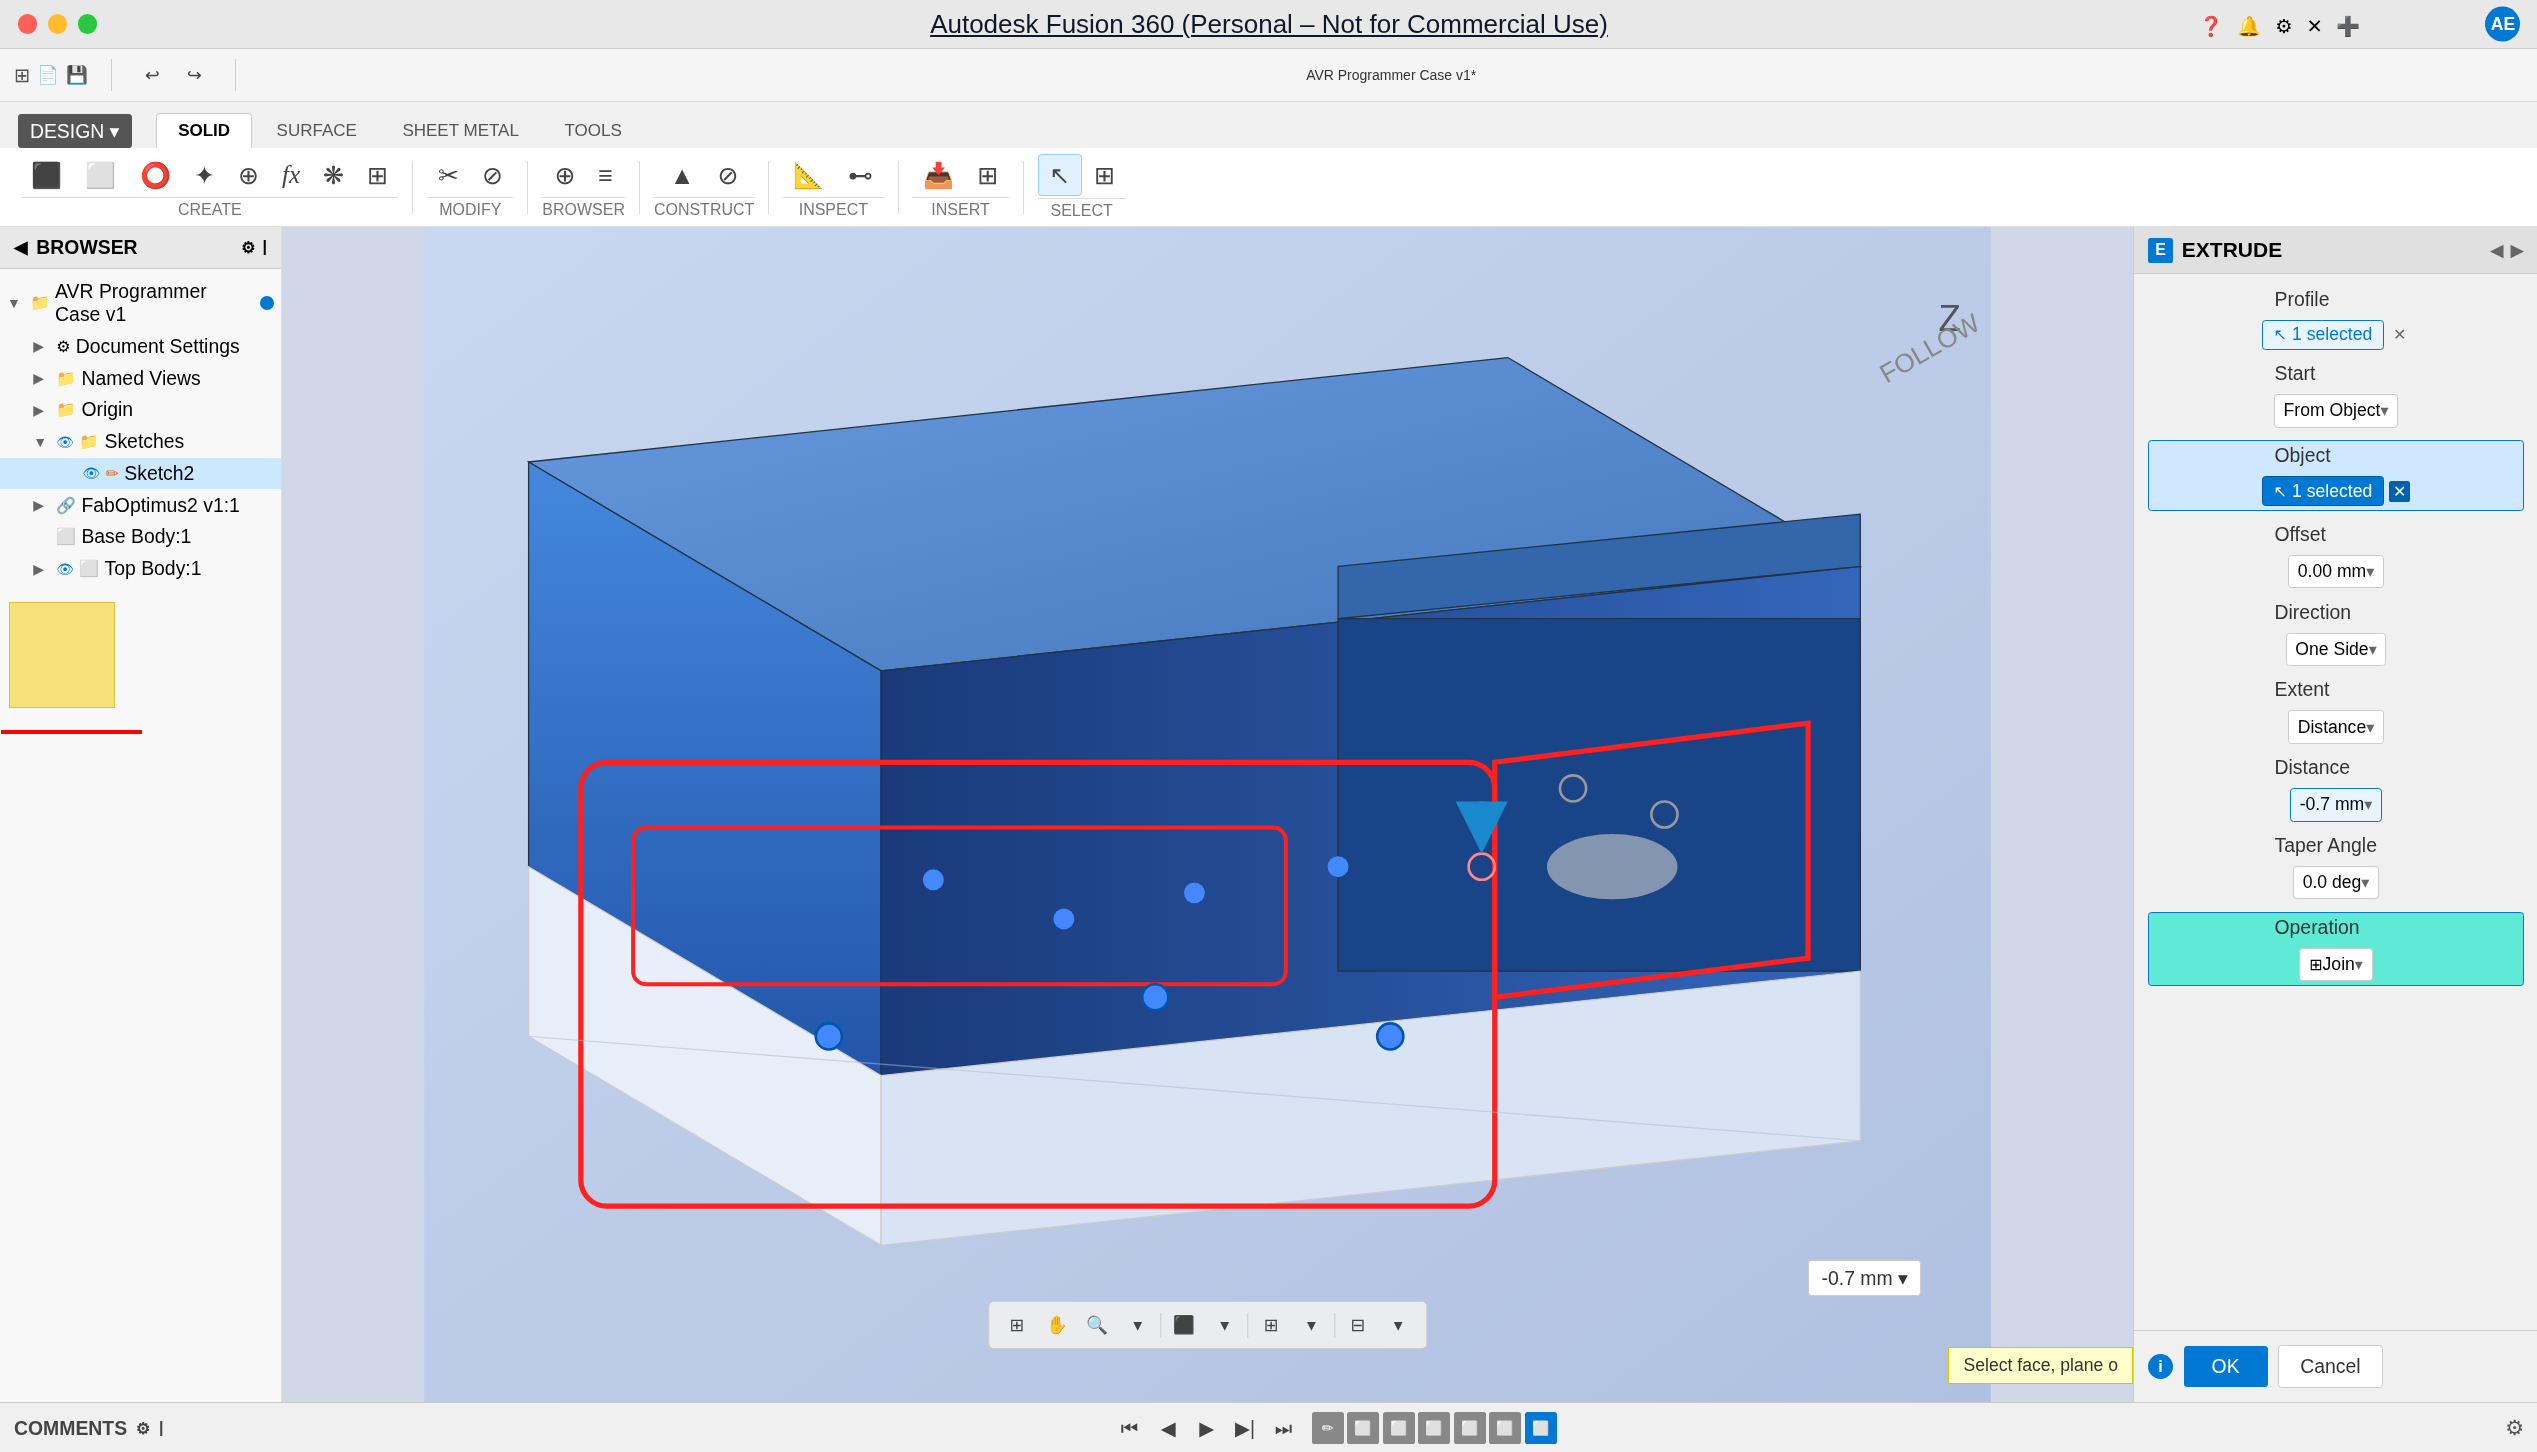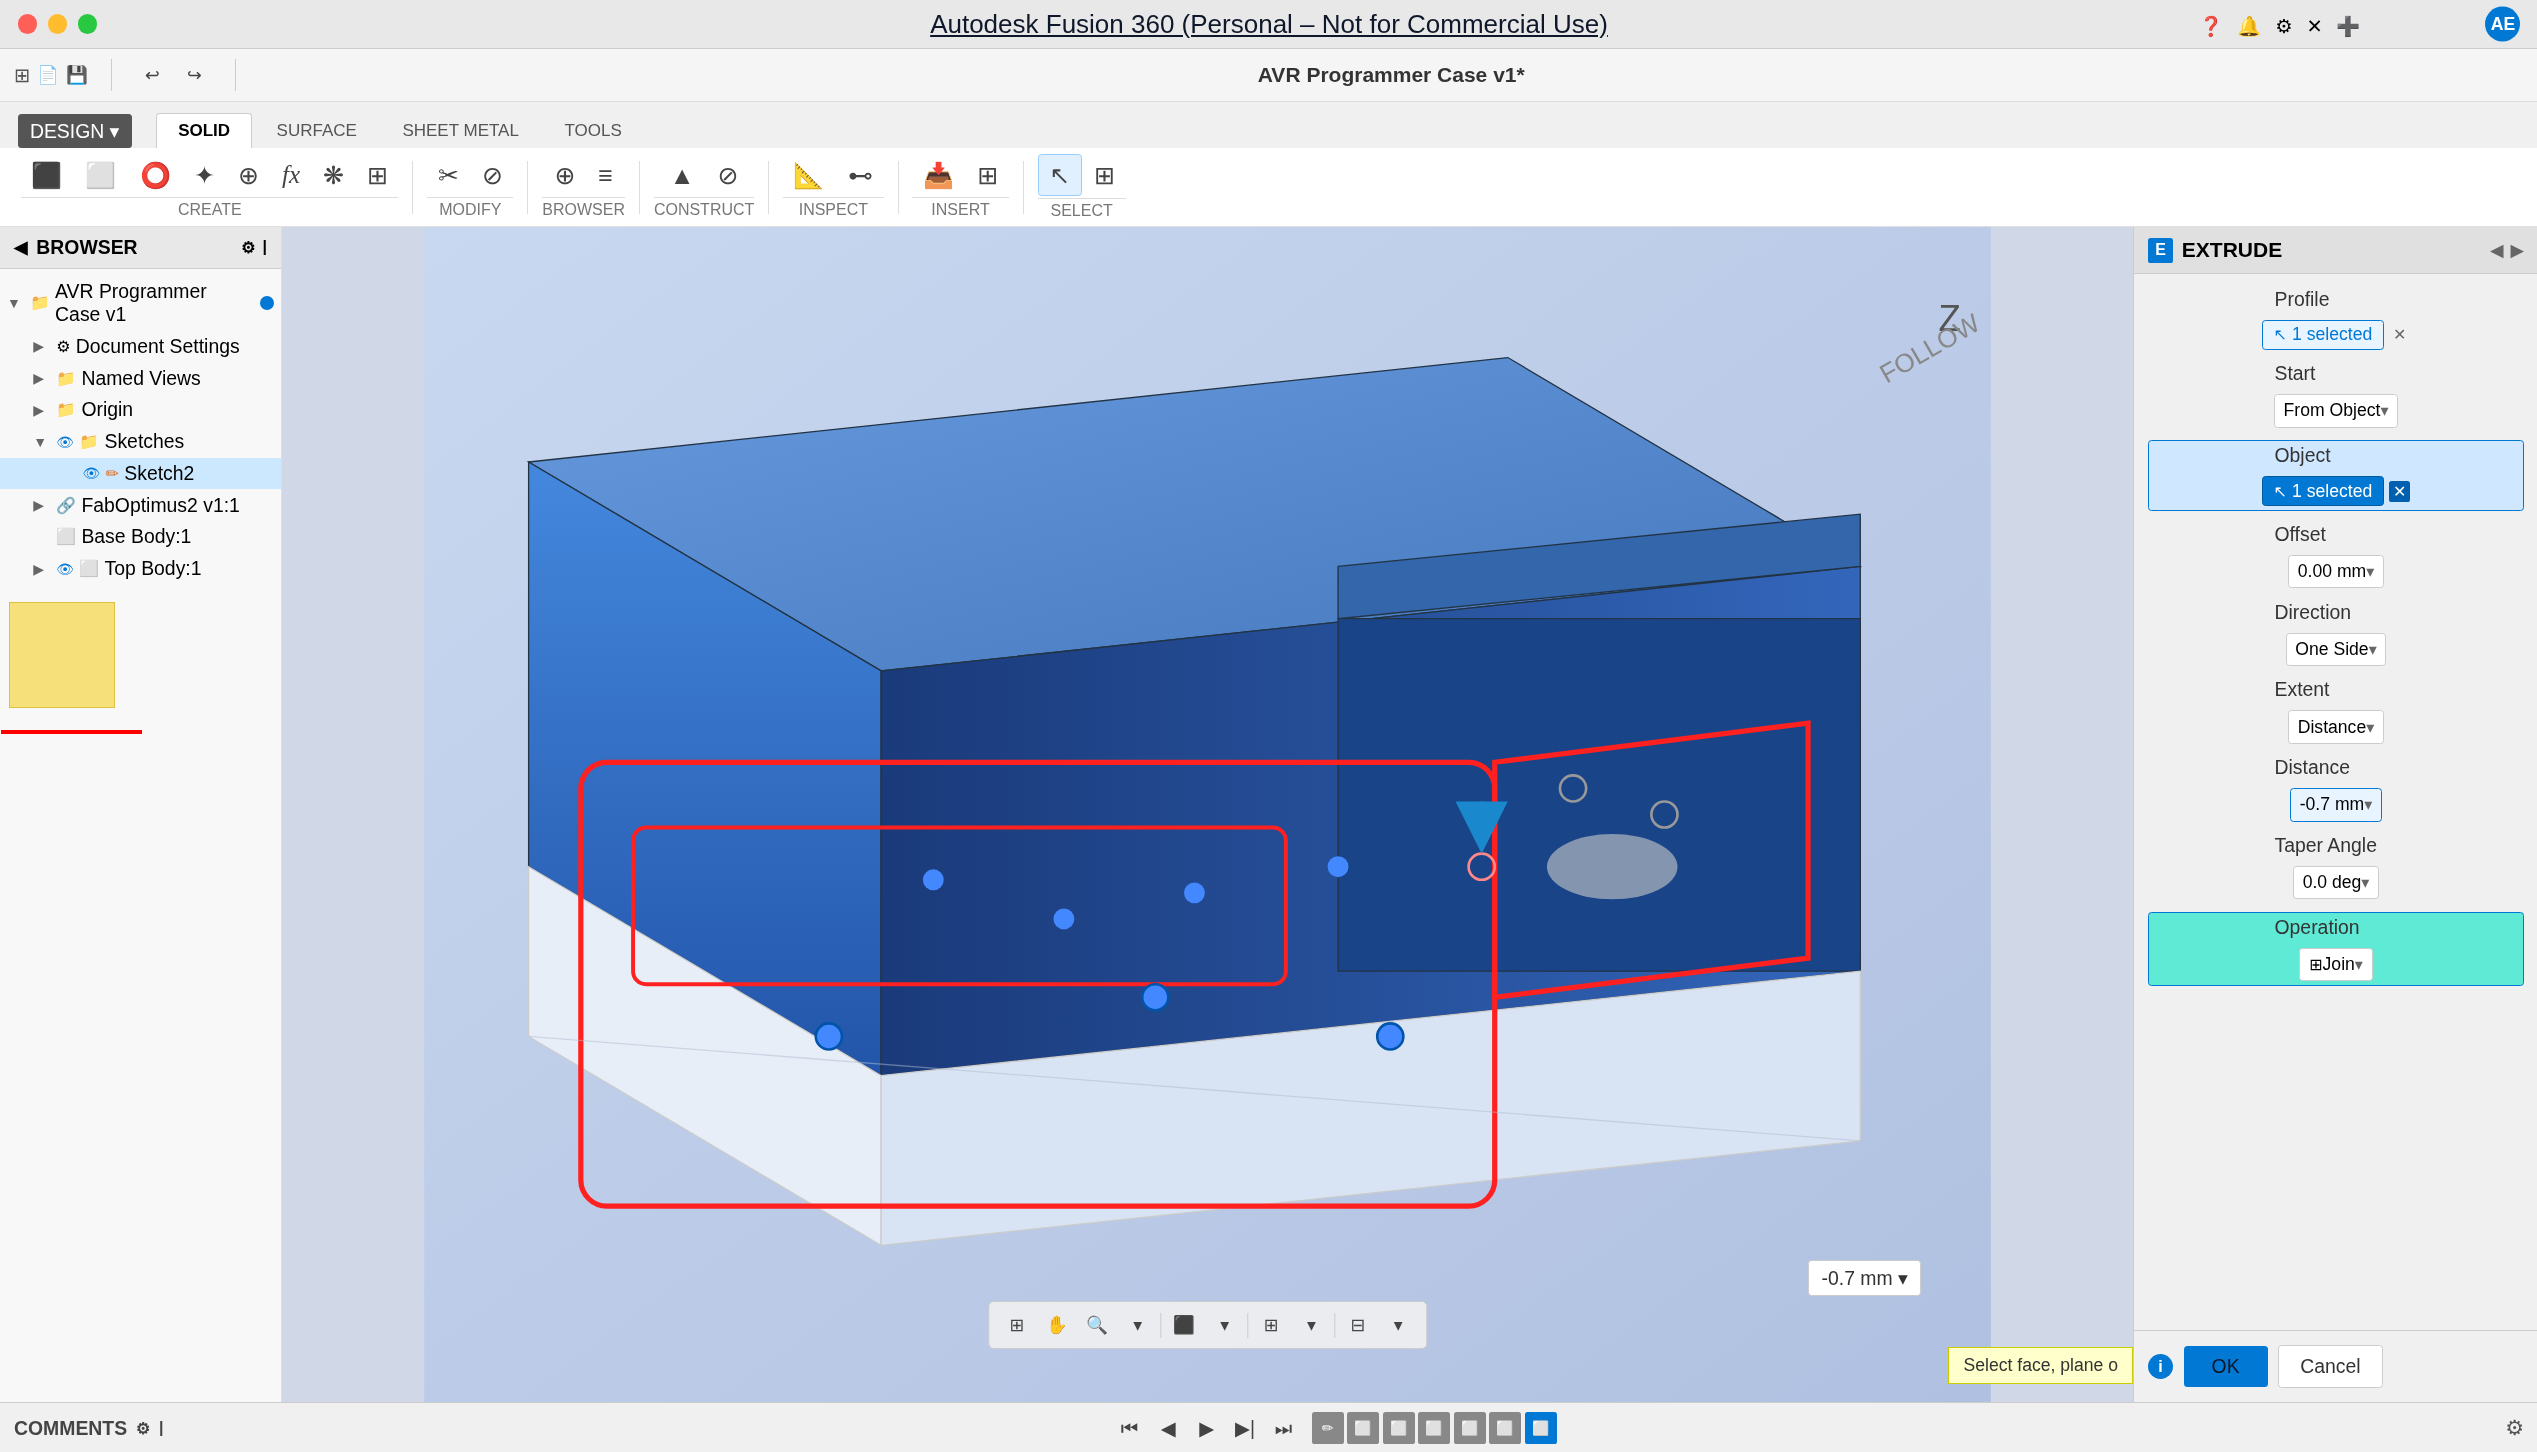--- a/index.html
+++ b/index.html
@@ -357,21 +357,21 @@
     #extrude-footer {
       padding: 14px;
       display: flex;
       gap: 10.6px;
       align-items: center;
       border-top: 0.9px solid #ccc;
     }
 
     .ok-btn {
       background: #0078d4;
-      color: #0f172a;
+      color: #ffffff;
       border: none;
       padding: 8.8px 28px;
       border-radius: 3.5px;
       font-size: 19.4px;
       cursor: pointer;
     }
 
     .cancel-btn {
       background: white;
       color: #333;
@@ -528,21 +528,21 @@
     <span style="font-size:19.4px; color:#555;">⊞</span>
     <span style="font-size:17.6px; color:#555;">📄</span>
     <span style="font-size:17.6px; color:#555;">💾</span>
   </div>
   <div class="separator"></div>
   <div class="toolbar-section">
     <span class="icon-btn">↩</span>
     <span class="icon-btn">↪</span>
   </div>
   <div class="separator"></div>
-  <div style="flex:1; text-align:center; font-size:21px; font-weight:700; color:#333;">AVR Programmer Case v1*</div>
+  <div style="flex:1; text-align:center; font-size:14px; font-weight:400; color:#333;">AVR Programmer Case v1*</div>
   <div style="position:absolute; right:176px; top:0; height:53px; display:flex; align-items:center; gap:14px;">
     <span style="font-size:19.4px; cursor:pointer;">❓</span>
     <span style="font-size:19.4px; cursor:pointer;">🔔</span>
     <span style="font-size:19.4px; cursor:pointer;">⚙</span>
     <span style="font-size:19.4px; cursor:pointer;">✕</span>
     <span style="font-size:19.4px; cursor:pointer;">➕</span>
   </div>
 </div>
 
 <div id="tab-bar">

